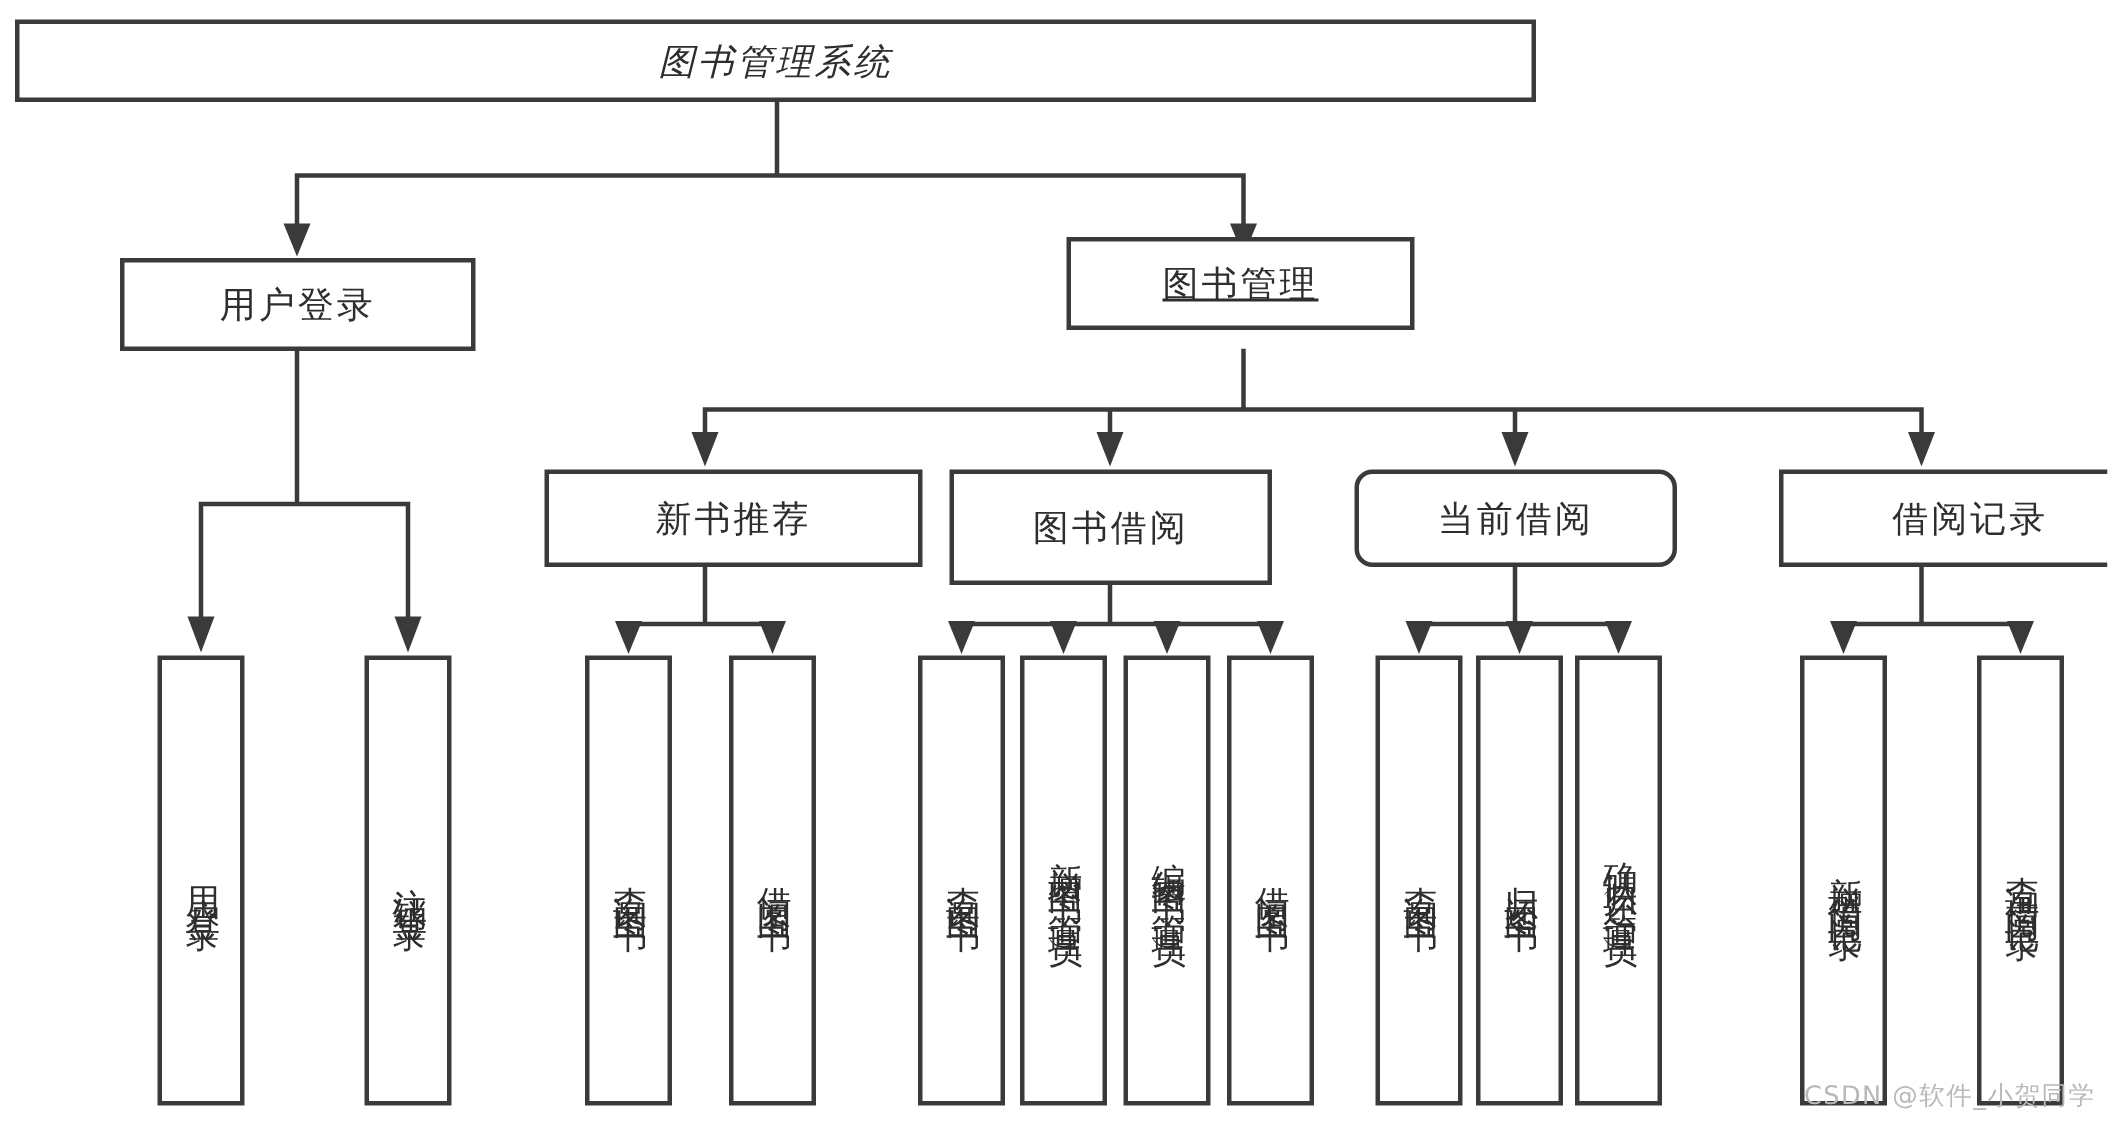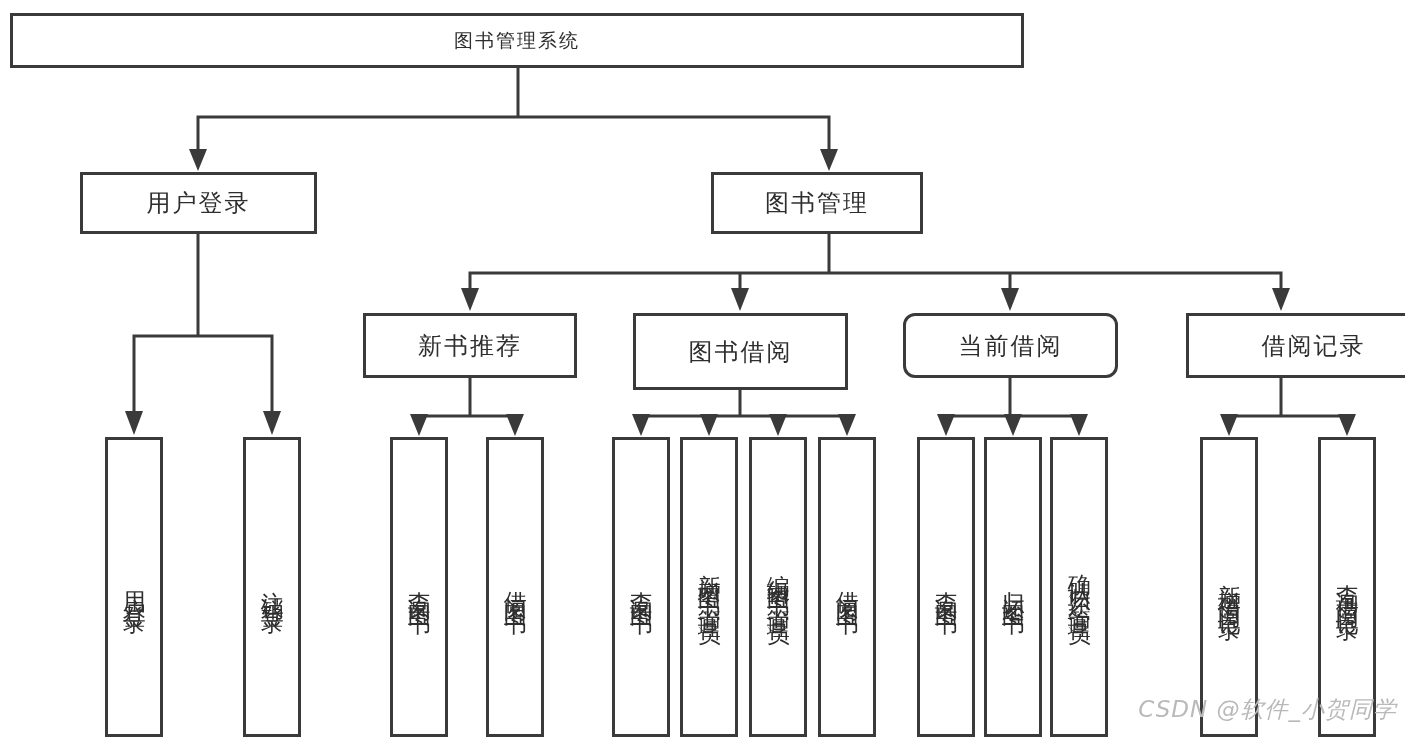--- a/index.html
+++ b/index.html
@@ -28,56 +28,55 @@
     background:var(--bg);
     display:flex;align-items:center;justify-content:center;
     z-index:1;
   }
   .hlabel{
     font-size:24px;
     letter-spacing:2px;
     white-space:nowrap;
     color:var(--text);
   }
-  .root-box .hlabel{font-size:19px;}
+  .root-box .hlabel{font-size:24px;font-style:italic;}
   .vbox{
     top:437px;height:300px;width:58px;
   }
   .vlabel{
     writing-mode:vertical-rl;
     text-orientation:mixed;
     font-size:23px;
     letter-spacing:7px;
     line-height:1.1;
     color:var(--text);
     white-space:nowrap;
   }
   
   .root-box{left:10px;top:13px;width:1014px;height:55px;}
   .n-user-login{left:80px;top:172px;width:237px;height:62px;}
-  .n-book-mgmt{left:711px;top:172px;width:212px;height:62px;}
-  .n-new-books{left:363px;top:313px;width:214px;height:65px;}
+  .n-book-mgmt{left:711px;top:158px;width:232px;height:62px;text-decoration:underline;}
+  .n-new-books{left:363px;top:313px;width:252px;height:65px;}
   .n-book-borrow{left:633px;top:313px;width:215px;height:77px;}
   .n-cur-borrow{left:903px;top:313px;width:215px;height:65px;border-radius:12px;}
   .n-records{left:1186px;top:313px;width:255px;height:65px;}
   
   .lf-a1{left:105px;} .lf-a2{left:243px;}
   .lf-b1{left:390px;} .lf-b2{left:486px;}
   .lf-c1{left:612px;} .lf-c2{left:680px;} .lf-c3{left:749px;} .lf-c4{left:818px;}
   .lf-d1{left:917px;} .lf-d2{left:984px;} .lf-d3{left:1050px;}
   .lf-e1{left:1200px;} .lf-e2{left:1318px;}
   .watermark{
     position:absolute;
-    right:8px;bottom:22px;
-    font-size:23px;
+    right:8px;bottom:5px;
+    font-size:17px;
     letter-spacing:1px;
     color:var(--wm);
     z-index:3;
     white-space:nowrap;
-    font-style:italic;
   }
 </style>
 </head>
 <body>
 
 <div class="canvas">
 
   <svg class="connectors" viewBox="0 0 1405 747" xmlns="http://www.w3.org/2000/svg">
     <g stroke="#3a3a3a" stroke-width="3" fill="none" stroke-linecap="square">
 

